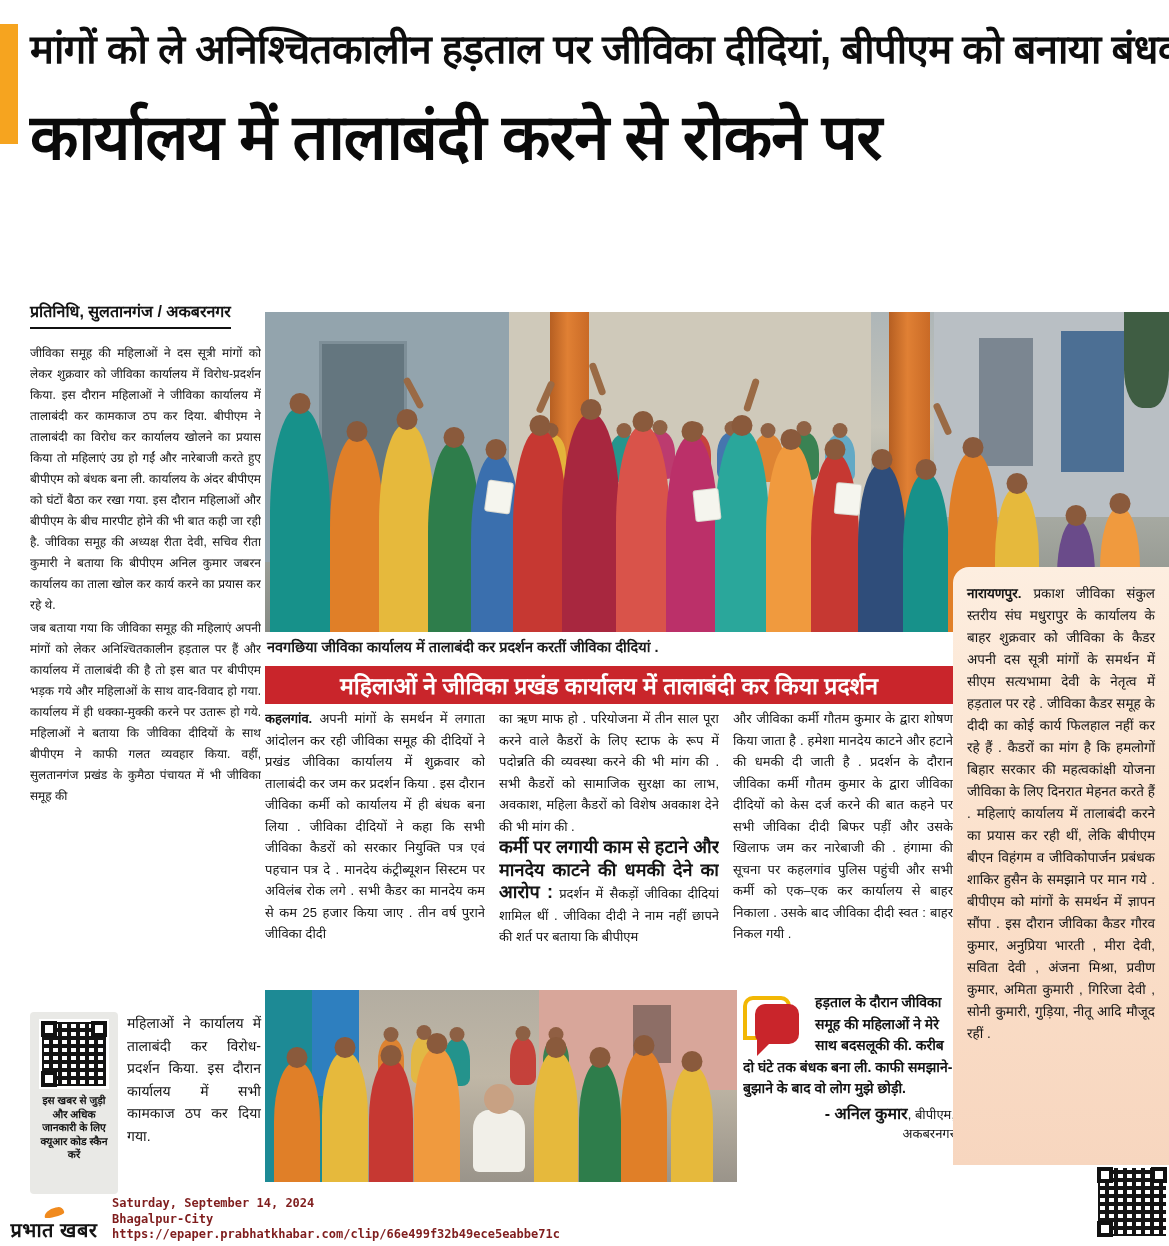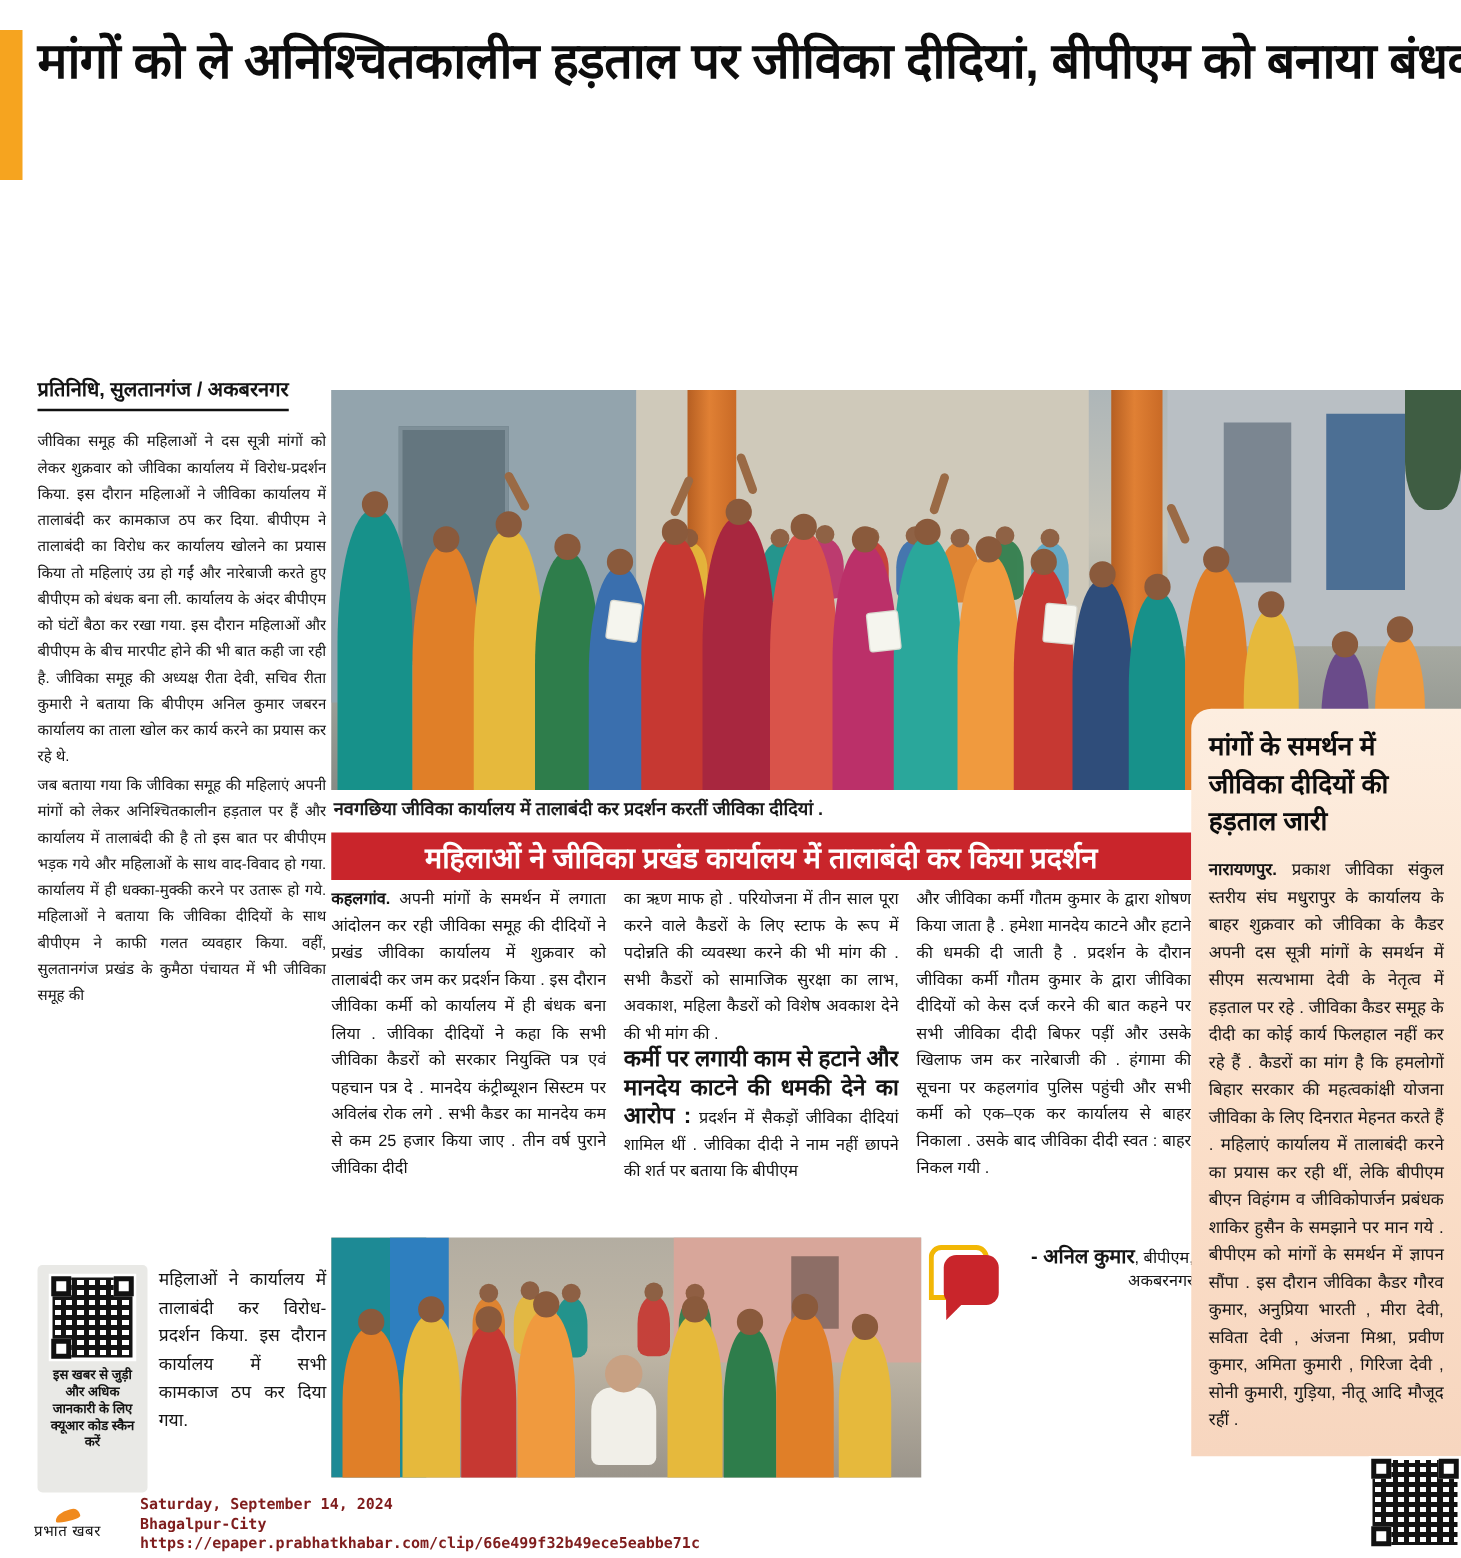--- a/index.html
+++ b/index.html
@@ -92,34 +92,35 @@
   .sb-head{font-size:21px;line-height:30px;font-weight:800;color:#0d0d0d;margin-bottom:12px;}
   .sb-text{font-size:13.5px;line-height:22px;text-align:justify;}
 
   .qr-br{left:1096px;top:1166px;width:74px;height:80px;}
   .qr-br .qr{width:72px;height:72px;margin:0;}
 
   
   .pk-logo{left:4px;top:1208px;width:100px;text-align:center;}
   .pk-flame{display:block;width:20px;height:9px;margin:0 auto -1px 40px;background:#f08a1e;
             border-radius:70% 30% 60% 40%/90% 70% 30% 20%;transform:rotate(-12deg);}
-  .pk-name{font-size:12px;font-weight:400;letter-spacing:.5px;}
+  .pk-name{font-size:20px;font-weight:700;letter-spacing:.5px;}
   .foot-text{left:112px;top:1196px;font-family:"DejaVu Sans Mono",monospace;font-size:12px;
              line-height:15.5px;font-weight:700;color:#7f1d1d;}
 </style>
 </head>
 <body>
 
 <div class="page">
 
   <div class="abs yellow-bar"></div>
 
   <div class="abs kicker">मांगों को ले अनिश्चितकालीन हड़ताल पर जीविका दीदियां, बीपीएम को बनाया बंधक</div>
 
   <div class="abs headline">
+    <div>कार्यालय में तालाबंदी करने से रोकने पर</div>
   </div>
 
   <div class="abs left-col">
     <span class="byline">प्रतिनिधि, सुलतानगंज / अकबरनगर</span>
     <div class="lc-text">
       <p>जीविका समूह की महिलाओं ने दस सूत्री मांगों को लेकर शुक्रवार को जीविका कार्यालय में विरोध-प्रदर्शन किया. इस दौरान महिलाओं ने जीविका कार्यालय में तालाबंदी कर कामकाज ठप कर दिया. बीपीएम ने तालाबंदी का विरोध कर कार्यालय खोलने का प्रयास किया तो महिलाएं उग्र हो गईं और नारेबाजी करते हुए बीपीएम को बंधक बना ली. कार्यालय के अंदर बीपीएम को घंटों बैठा कर रखा गया. इस दौरान महिलाओं और बीपीएम के बीच मारपीट होने की भी बात कही जा रही है. जीविका समूह की अध्यक्ष रीता देवी, सचिव रीता कुमारी ने बताया कि बीपीएम अनिल कुमार जबरन कार्यालय का ताला खोल कर कार्य करने का प्रयास कर रहे थे.</p>
       <p>जब बताया गया कि जीविका समूह की महिलाएं अपनी मांगों को लेकर अनिश्चितकालीन हड़ताल पर हैं और कार्यालय में तालाबंदी की है तो इस बात पर बीपीएम भड़क गये और महिलाओं के साथ वाद-विवाद हो गया. कार्यालय में ही धक्का-मुक्की करने पर उतारू हो गये. महिलाओं ने बताया कि जीविका दीदियों के साथ बीपीएम ने काफी गलत व्यवहार किया. वहीं, सुलतानगंज प्रखंड के कुमैठा पंचायत में भी जीविका समूह की</p>
     </div>
   </div>
 
@@ -214,28 +215,28 @@
       <i class="p org" style="left:75.5%;width:46px;height:140px;"></i>
       <i class="p yel" style="left:86%;width:42px;height:124px;"></i>
     </div>
   </div>
 
   <div class="abs pquote">
     <span class="q-ico">
       <span class="yb"></span>
         <span class="rb"></span>
     </span>
+    <span class="q-text">हड़ताल के दौरान जीविका समूह की महिलाओं ने मेरे साथ बदसलूकी की. करीब दो घंटे तक बंधक बना ली. काफी समझाने-बुझाने के बाद वो लोग मुझे छोड़ी.</span>
     <div class="q-attr">
       <b>- अनिल कुमार</b><span>, बीपीएम,</span><br>
       <span>अकबरनगर</span>
     </div>
   </div>
 
   <div class="abs sidebar">
-    <div class="sb-head">मांगों के समर्थन में जीविका दीदियों की हड़ताल जारी</div>
     <div class="sb-text"><span class="dateline">नारायणपुर.</span><span> प्रकाश जीविका संकुल स्तरीय संघ मधुरापुर के कार्यालय के बाहर शुक्रवार को जीविका के कैडर अपनी दस सूत्री मांगों के समर्थन में सीएम सत्यभामा देवी के नेतृत्व में हड़ताल पर रहे . जीविका कैडर समूह के दीदी का कोई कार्य फिलहाल नहीं कर रहे हैं . कैडरों का मांग है कि हमलोगों बिहार सरकार की महत्वकांक्षी योजना जीविका के लिए दिनरात मेहनत करते हैं . महिलाएं कार्यालय में तालाबंदी करने का प्रयास कर रही थीं, लेकि बीपीएम बीएन विहंगम व जीविकोपार्जन प्रबंधक शाकिर हुसैन के समझाने पर मान गये . बीपीएम को मांगों के समर्थन में ज्ञापन सौंपा . इस दौरान जीविका कैडर गौरव कुमार, अनुप्रिया भारती , मीरा देवी, सविता देवी , अंजना मिश्रा, प्रवीण कुमार, अमिता कुमारी , गिरिजा देवी , सोनी कुमारी, गुड़िया, नीतू आदि मौजूद रहीं .</span></div>
   </div>
 
   <div class="abs qr-br">
     <div class="qr">
         <span class="mk"></span>
       </div>
   </div>
 
   <div class="abs pk-logo">

